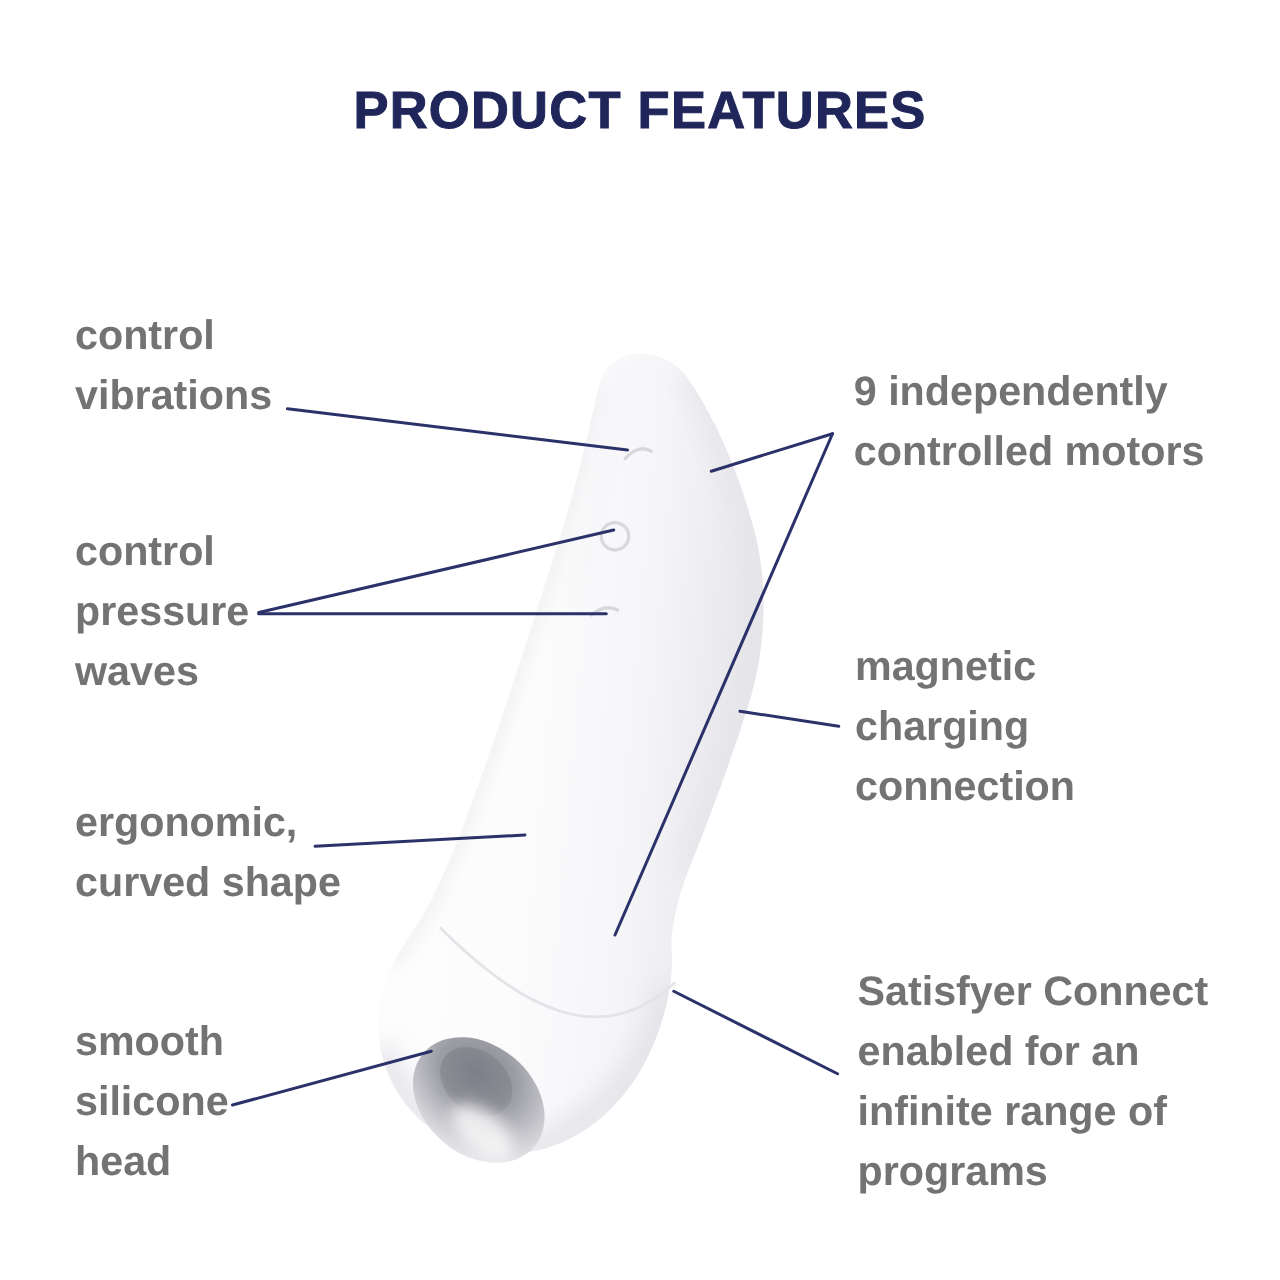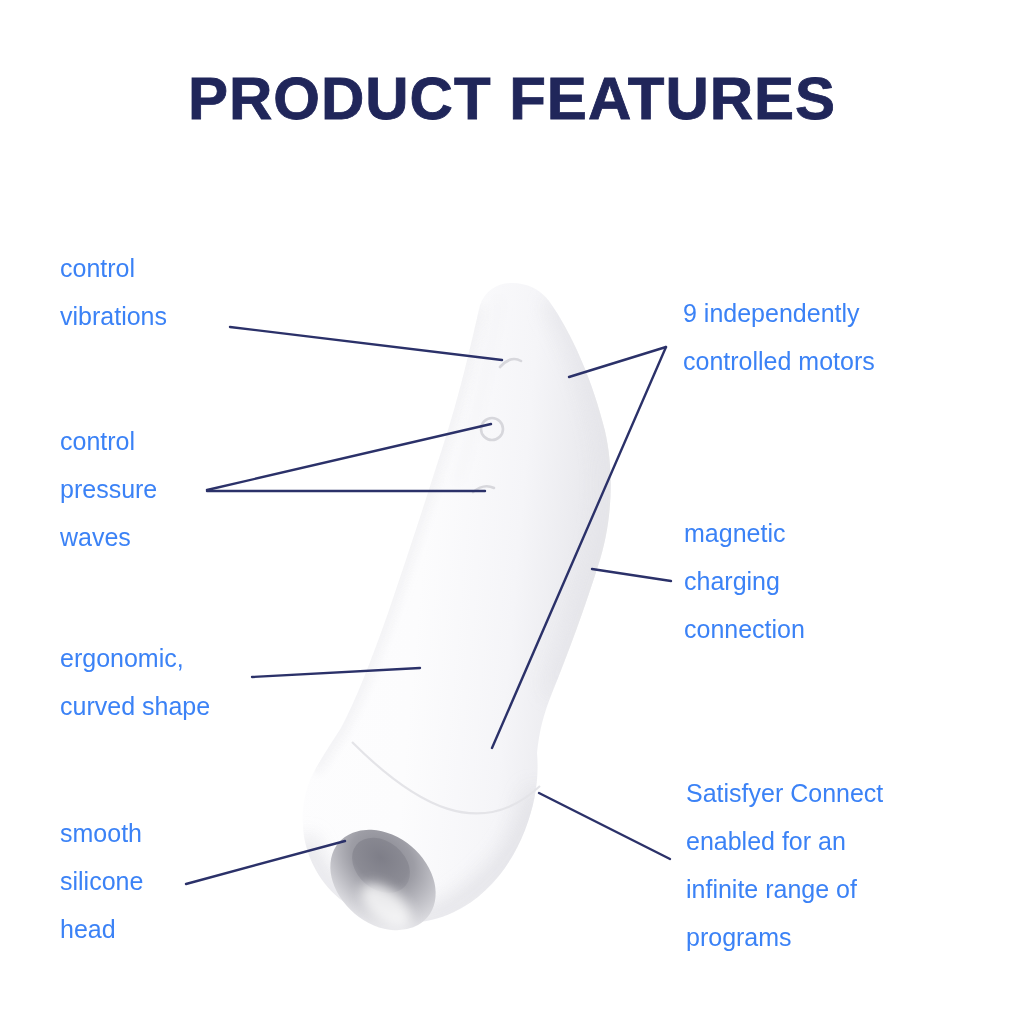--- a/index.html
+++ b/index.html
@@ -7,32 +7,32 @@
     position:relative;
     width:1024px;height:1024px;
     background:#ffffff;
     overflow:hidden;
     font-family:"Liberation Sans", sans-serif;
   }
   .title{
     position:absolute;
     left:0;top:64px;width:1024px;
     text-align:center;
-    font-size:60px;
+    font-size:42px;
     font-weight:800;
     letter-spacing:1px;
     color:#20265a;
     -webkit-text-stroke:0.8px #20265a;
   }
   .label{
     position:absolute;
-    font-size:25px;
+    font-size:33px;
     line-height:48px;
-    font-weight:400;
-    color:#3b82f6;
+    font-weight:700;
+    color:#737373;
     white-space:pre-line;
   }
   .l1{left:60px;top:244px;}
   .l2{left:60px;top:417px;}
   .l3{left:60px;top:634px;}
   .l4{left:60px;top:809px;}
   .r1{left:683px;top:289px;}
   .r2{left:684px;top:509px;}
   .r3{left:686px;top:769px;}
   svg.diagram{position:absolute;left:0;top:0;}

